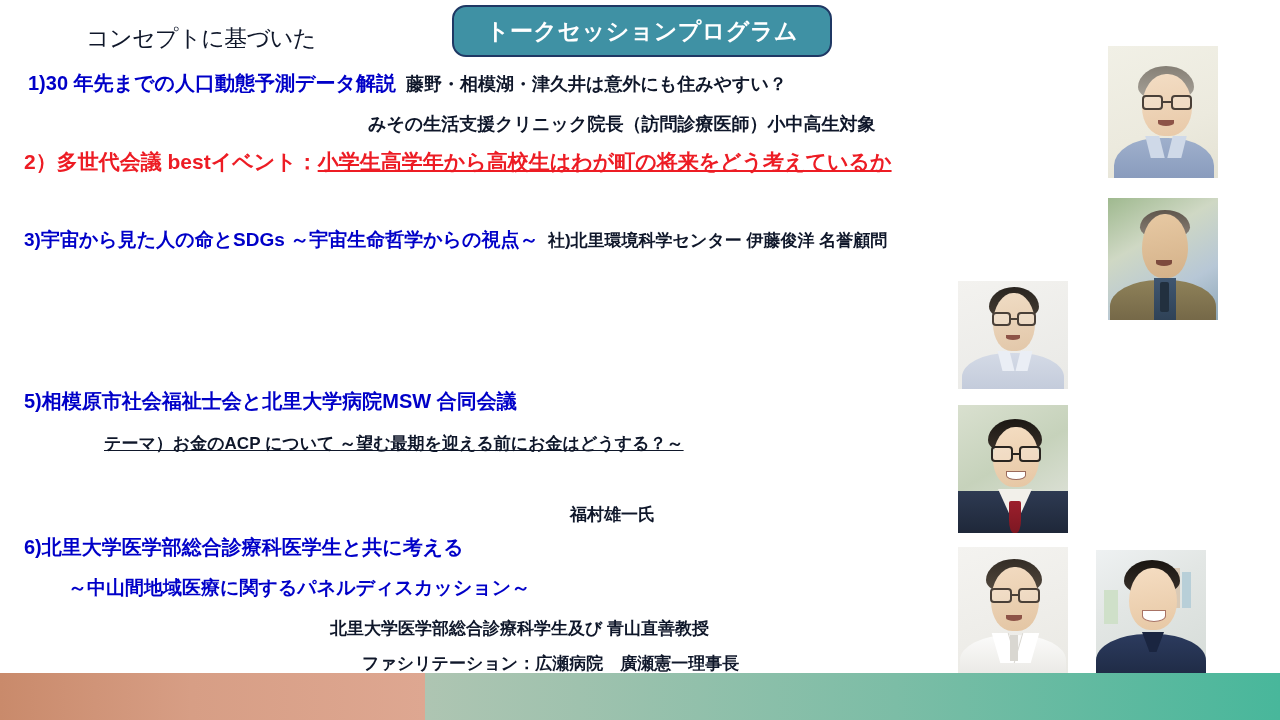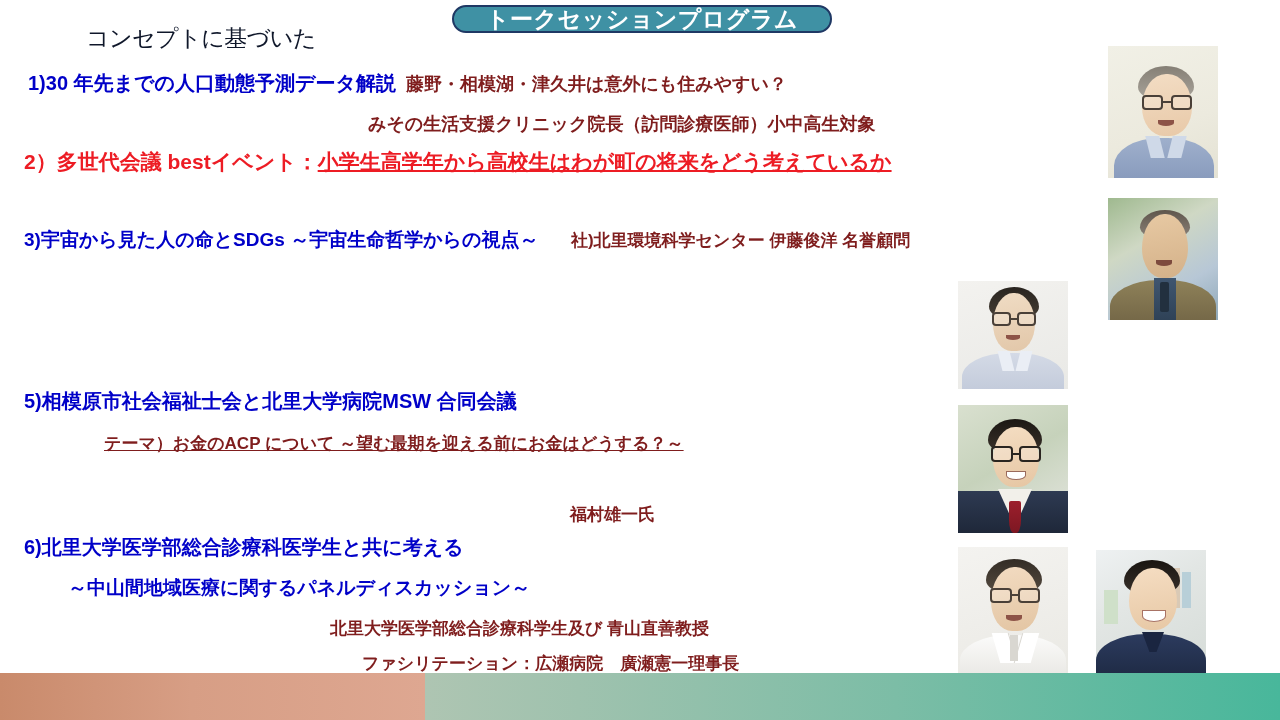--- a/index.html
+++ b/index.html
@@ -28,21 +28,21 @@
     font-weight: normal;
     color: #0f172a;
     letter-spacing: -0.5px;
     white-space: nowrap;
   }
   .title-banner {
     position: absolute;
     left: 452px;
     top: 5px;
     width: 380px;
-    height: 28px;
+    height: 52px;
     border: 2px solid #1f3864;
     border-radius: 14px;
     background: #3f91a4;
     display: flex;
     align-items: center;
     justify-content: center;
     box-sizing: border-box;
   }
   .title-banner .banner-label {
     color: #ffffff;
@@ -53,21 +53,21 @@
   }
 
   
   .line {
     position: absolute;
     white-space: nowrap;
     font-weight: bold;
   }
   .blue   { color: #0000c8; }
   .red    { color: #ed1c24; }
-  .black  { color: #7f1d1d; }
+  .black  { color: #0f172a; }
   .underline { text-decoration: underline; text-decoration-thickness: 2px; }
 
   .seg { display: inline; }
 
   
   #line1 { left: 28px;  top: 70px;  font-size: 20px; }
   #line1b{ left: 368px; top: 112px; font-size: 18px; }
   #line2 { left: 24px;  top: 148px; font-size: 21px; }
   #line3 { left: 24px;  top: 227px; font-size: 19px; }
   #line4 { left: 24px;  top: 317px; font-size: 17px; }
@@ -160,21 +160,21 @@
   <div class="line" id="line1">
     <span class="seg blue">1)30 年先までの人口動態予測データ解説</span><span class="seg black" style="font-size:18px;">&nbsp;&nbsp;</span><span class="seg black" style="font-size:18px;">藤野・相模湖・津久井は意外にも住みやすい？</span>
   </div>
   <div class="line black" id="line1b">みその生活支援クリニック院長（訪問診療医師）小中高生対象</div>
 
   <div class="line" id="line2">
     <span class="seg red">2）多世代会議  bestイベント：</span><span class="seg red underline">小学生高学年から高校生はわが町の将来をどう考えているか</span>
   </div>
 
   <div class="line" id="line3">
-    <span class="seg blue">3)宇宙から見た人の命とSDGs ～宇宙生命哲学からの視点～</span><span class="seg black" style="font-size:17px;">&nbsp;&nbsp;</span><span class="seg black" style="font-size:17px;margin-left:23px;">社)北里環境科学センター  伊藤俊洋 名誉顧問</span>
+    <span class="seg blue">3)宇宙から見た人の命とSDGs ～宇宙生命哲学からの視点～</span><span class="seg black" style="font-size:17px;">&nbsp;&nbsp;</span><span class="seg black" style="font-size:17px;">社)北里環境科学センター  伊藤俊洋 名誉顧問</span>
   </div>
 
 
   <div class="line blue" id="line5">5)相模原市社会福祉士会と北里大学病院MSW 合同会議</div>
   <div class="line black" id="line5b">テーマ）お金のACP について  ～望む最期を迎える前にお金はどうする？～</div>
   <div class="line black" id="line5d">福村雄一氏</div>
 
   <div class="line blue" id="line6">6)北里大学医学部総合診療科医学生と共に考える</div>
   <div class="line blue" id="line6b">～中山間地域医療に関するパネルディスカッション～</div>
   <div class="line black" id="line6c">北里大学医学部総合診療科学生及び  青山直善教授</div>

